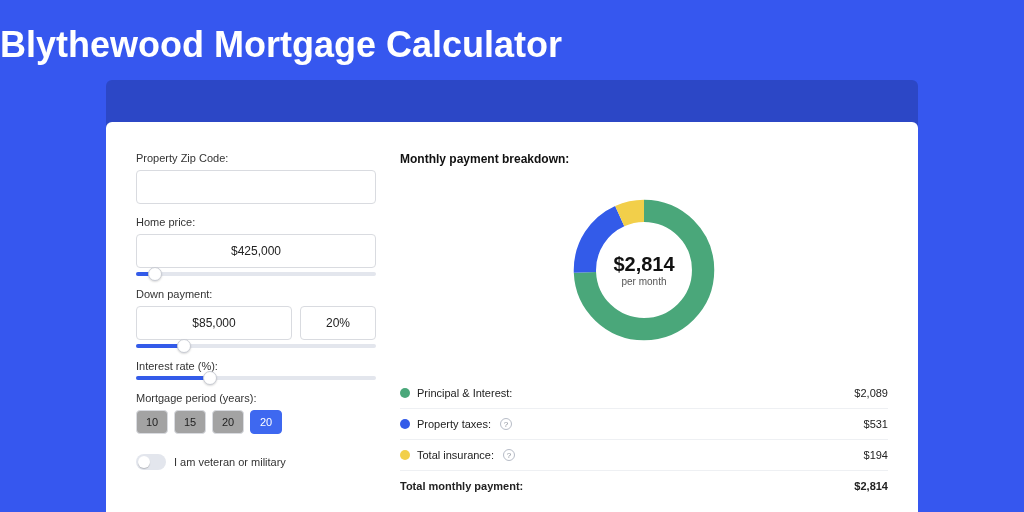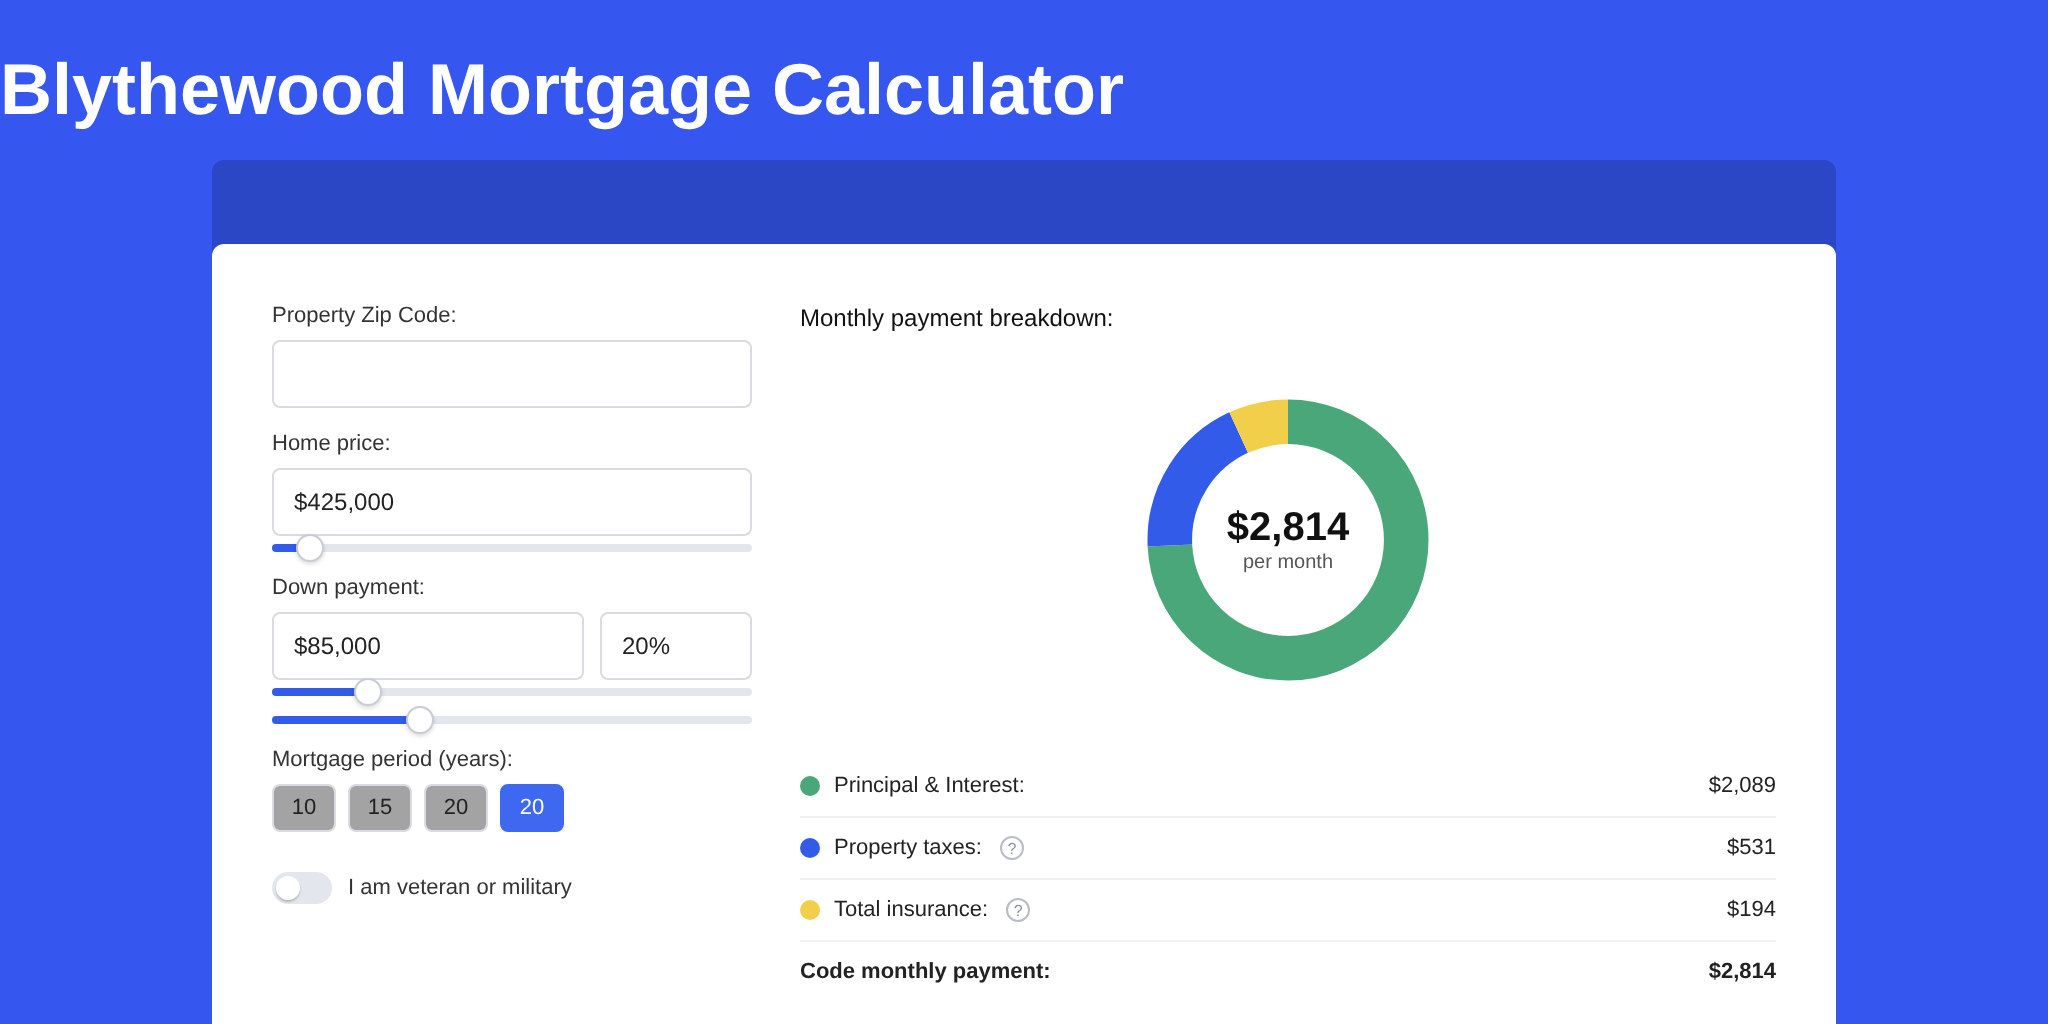--- a/index.html
+++ b/index.html
@@ -7,39 +7,39 @@
 
   .page-title { color: #fff; font-size: 36px; font-weight: 700; padding: 24px 0 14px; }
   .dark-strip { background: #2c47c6; height: 42px; margin: 0 106px; border-radius: 6px 6px 0 0; }
   .card-wrap { margin: 0 106px; background: #2c47c6; padding: 0; }
   .card { background: #fff; border-radius: 6px; margin: 0 auto; padding: 30px 30px 0; display: flex; gap: 24px; min-height: 420px; }
 
   .col-left { flex: 0 0 240px; display: flex; flex-direction: column; gap: 12px; }
   .col-right { flex: 1; display: flex; flex-direction: column; gap: 20px; }
 
   .fld-label { font-size: 11px; color: #333; }
-  .text-input { width: 100%; height: 34px; border: 1px solid #d9dbe0; border-radius: 4px; padding: 0 10px; font-size: 12px; color: #222; }
+  .text-input { width: 100%; height: 34px; border: 1px solid #d9dbe0; border-radius: 4px; padding: 0 10px; font-size: 12px; color: #222; text-align: center; }
   .dp-row { display: flex; gap: 8px; }
   .dp-row .text-input:first-child { flex: 1; }
   .dp-row .text-input.pct { width: 76px; flex: 0 0 76px; }
 
   .slider-wrap { position: relative; height: 4px; background: #e3e6ed; border-radius: 2px; margin-top: -2px; }
   .slider-fill { position: absolute; left: 0; top: 0; bottom: 0; background: #335be9; border-radius: 2px; }
   .slider-thumb { position: absolute; top: 50%; width: 14px; height: 14px; background: #fff; border: 1px solid #c9ccd4; border-radius: 50%; transform: translate(-50%, -50%); box-shadow: 0 1px 2px rgba(0,0,0,0.15); }
 
   .seg { display: flex; gap: 6px; }
   .seg-btn { width: 32px; height: 24px; border: 1px solid #d9dbe0; background: #a3a3a3; border-radius: 4px; font-size: 11px; color: #222; display: flex; align-items: center; justify-content: center; cursor: pointer; }
   .seg-btn.active { background: #3e68f0; border-color: #3e68f0; color: #fff; }
 
   .toggle-row { display: flex; align-items: center; gap: 8px; margin-top: 8px; }
   .toggle { width: 30px; height: 16px; background: #e3e6ed; border-radius: 8px; position: relative; cursor: pointer; }
   .toggle::after { content: ""; position: absolute; left: 2px; top: 2px; width: 12px; height: 12px; background: #fff; border-radius: 50%; box-shadow: 0 1px 1px rgba(0,0,0,0.2); }
   .toggle-label { font-size: 11px; color: #333; }
 
-  .section-title { font-size: 12px; font-weight: 400; color: #111; }
+  .section-title { font-size: 12px; font-weight: 700; color: #111; }
 
   .donut-wrap { display: flex; justify-content: center; padding: 6px 0 10px; }
   .donut { position: relative; width: 156px; height: 156px; }
   .donut svg { width: 100%; height: 100%; transform: rotate(-90deg); }
   .donut-center { position: absolute; inset: 0; display: flex; flex-direction: column; align-items: center; justify-content: center; }
   .donut-val { font-size: 20px; font-weight: 700; color: #111; }
   .donut-sub { font-size: 10px; color: #555; }
 
   .legend { display: flex; flex-direction: column; }
   .legend-row { display: flex; align-items: flex-end; justify-content: space-between; padding: 9px 0; border-bottom: 1px solid #eef0f3; font-size: 11px; color: #222; }
@@ -82,20 +82,21 @@
           <input class="text-input" value="$85,000" style="">
           <input class="text-input pct" value="20%" style="">
         </div>
         <div class="slider-wrap">
           <div class="slider-fill" id="dp-fill" style="width: 20%;"></div>
           <div class="slider-thumb" id="dp-thumb" style="left: 20%;"></div>
         </div>
       </div>
 
       <div class="field-group">
+        <div class="fld-label">Interest rate (%):</div>
         <div class="slider-wrap">
           <div class="slider-fill" id="ir-fill" style="width: 31%;"></div>
           <div class="slider-thumb" id="ir-thumb" style="left: 31%;"></div>
         </div>
       </div>
 
       <div class="field-group">
         <div class="fld-label">Mortgage period (years):</div>
         <div class="seg" id="period-seg">
             <div class="seg-btn">10</div>
@@ -148,21 +149,21 @@
           <div class="legend-row">
             <div class="legend-left">
               <span class="dot" style="background: rgb(242, 207, 74);"></span>
               <span>Total insurance:</span>
               <span class="help-icon">?</span>
             </div>
             <div class="legend-val">$194</div>
           </div>
           <div class="legend-row total">
             <div class="legend-left">
-              <span>Code monthly payment:</span>
+              <span>Total monthly payment:</span>
             </div>
             <div class="legend-val">$2,814</div>
           </div>
         </div>
 
     </div>
 
   </div>
 </div>
 

